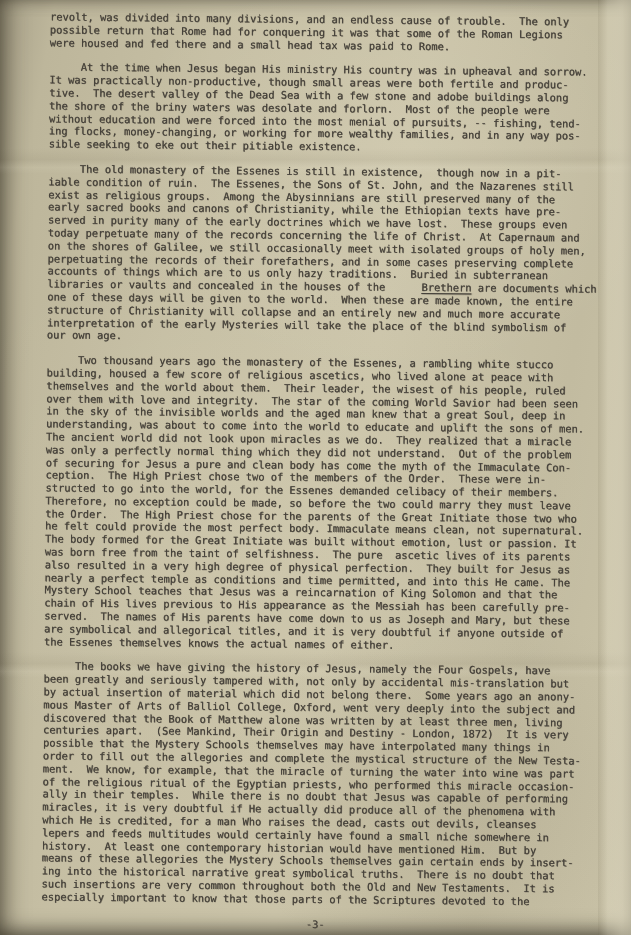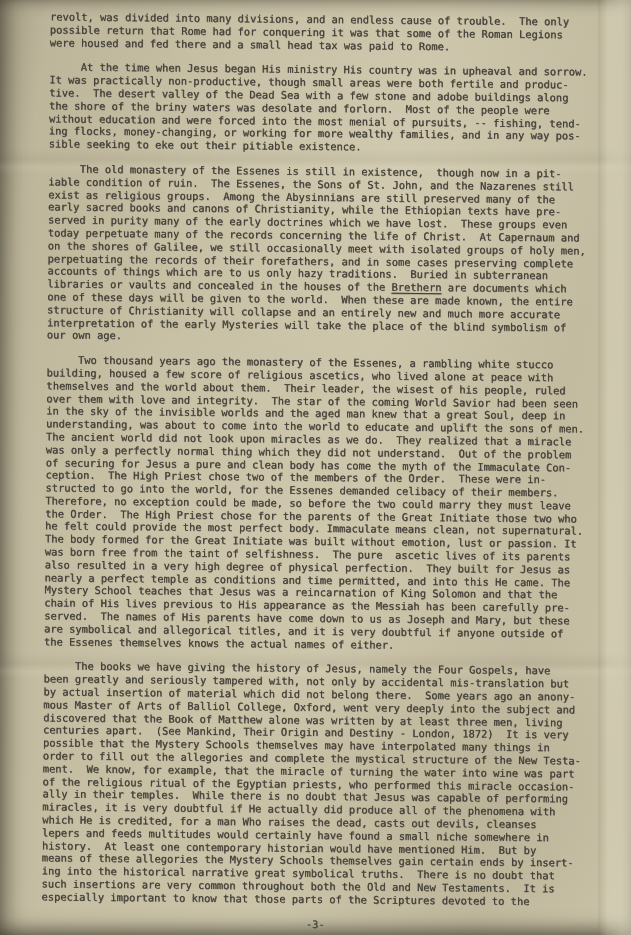--- a/index.html
+++ b/index.html
@@ -56,20 +56,21 @@
     line-height: 12.8px;
     color: #45413a;
     letter-spacing: 0px;
     text-shadow: 0.4px 0.4px 0.6px rgba(58,53,44,0.55), 0 0 0.7px rgba(58,53,44,0.35);
   }
   .line span { white-space: pre; }
   .u {
     text-decoration: underline;
     text-underline-offset: 2px;
     text-decoration-thickness: 1px;
+    margin-left: 30px;
   }
   .footer {
     margin-top: 2px;
     text-align: center;
     font-size: 10.4px;
     color: #45413a;
     text-shadow: 0.4px 0.4px 0.6px rgba(58,53,44,0.55);
   }
 </style>
 </head>

